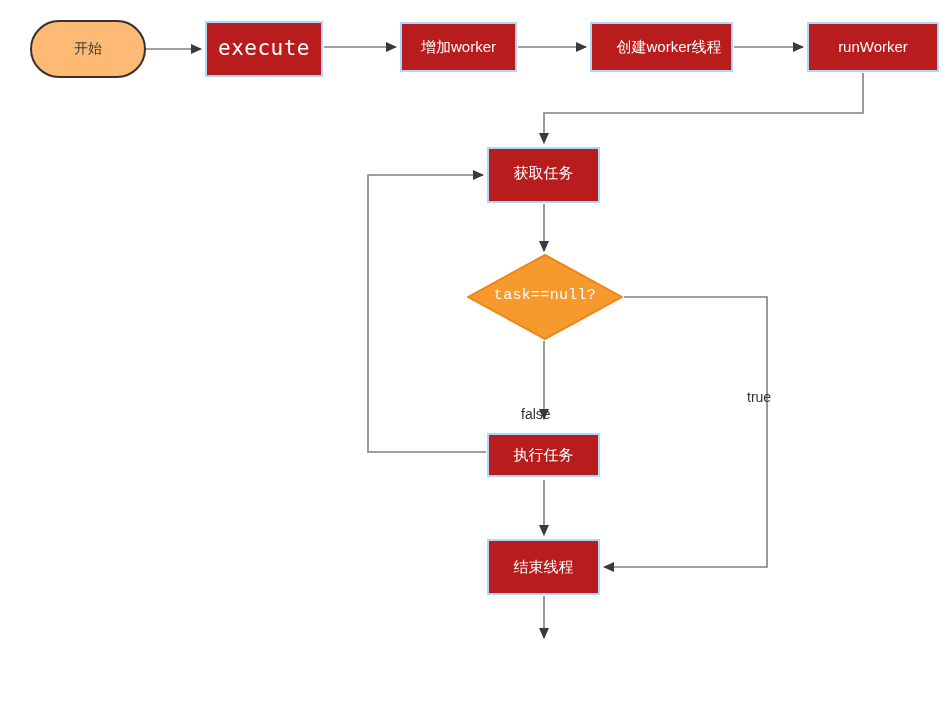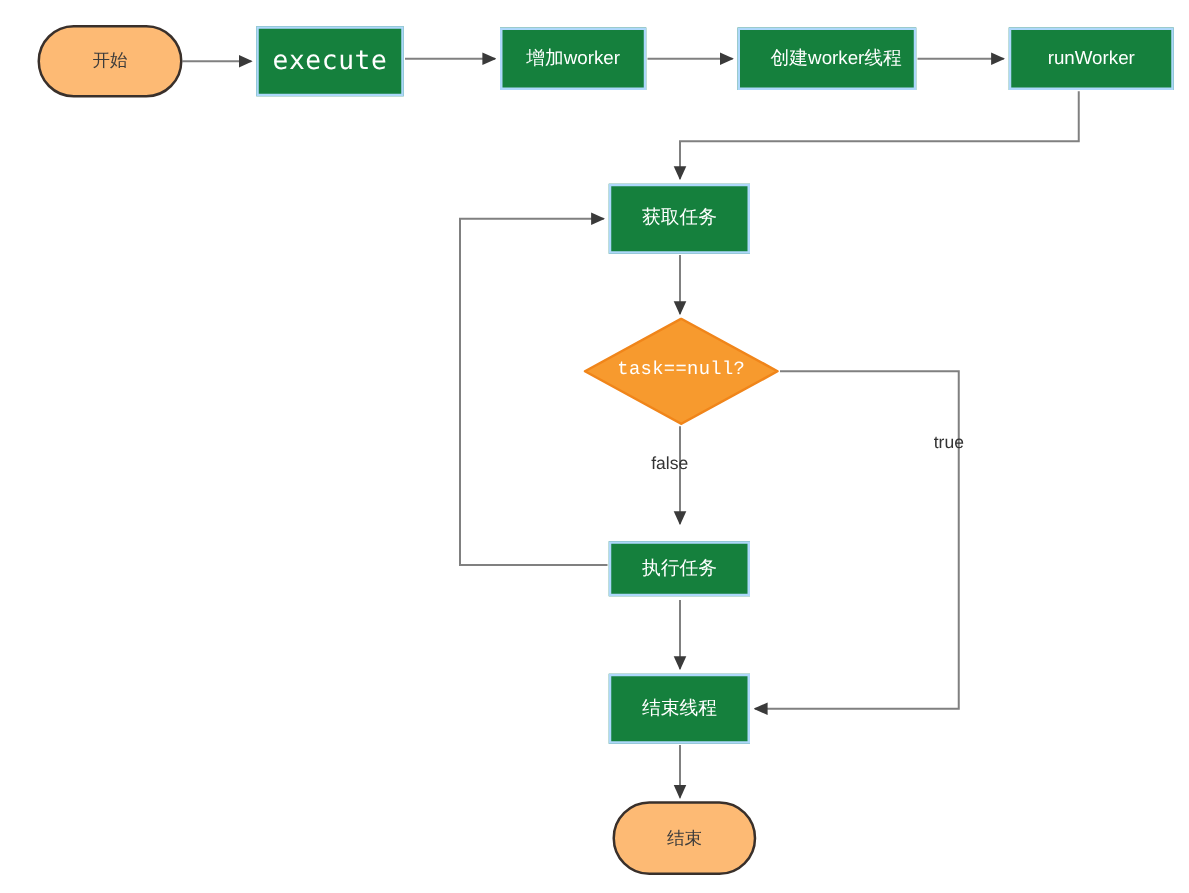--- a/index.html
+++ b/index.html
@@ -30,21 +30,21 @@
     position: absolute;
     box-sizing: border-box;
     display: flex;
     align-items: center;
     justify-content: center;
     text-align: center;
     line-height: 1.1;
   }
   
   .node.process {
-    background: #15803d;
+    background: #b91c1c;
     border: 2px solid #aed8fb;
     color: #ffffff;
     font-size: 15px;
   }
   .node.process.mono {
     font-family: "DejaVu Sans Mono", "Liberation Mono", monospace;
     font-size: 21px;
     letter-spacing: 0.5px;
   }
   
@@ -76,20 +76,21 @@
     position: relative;
     z-index: 2;
     padding-bottom: 1px;
     letter-spacing: 0.3px;
   }
   .edge-label {
     position: absolute;
     color: #333333;
     font-size: 14px;
     white-space: nowrap;
+    margin-top: 44px;
   }
 </style>
 </head>
 <body>
 
 <div id="diagram">
 
   <svg id="edges" viewBox="0 0 951 714" width="951" height="714" xmlns="http://www.w3.org/2000/svg">
     <defs>
       <marker id="arrow" viewBox="0 0 10 10" refX="9" refY="5" markerWidth="7" markerHeight="7" orient="auto-start-reverse">
@@ -155,20 +156,17 @@
   </div>
 
   <div class="node process" style="left:487px; top:433px; width:113px; height:44px;">
     <span>执行任务</span>
   </div>
 
   <div class="node process" style="left:487px; top:539px; width:113px; height:56px;">
     <span>结束线程</span>
   </div>
 
-  <div class="node terminator" style="left:490px; top:641px; width:115px; height:59px;">
-    <span>结束</span>
-  </div>
 
   <div class="edge-label" style="left:521px; top:362px;">false</div>
   <div class="edge-label" style="left:747px; top:345px;">true</div>
 
 </div>
 
 </body></html>

